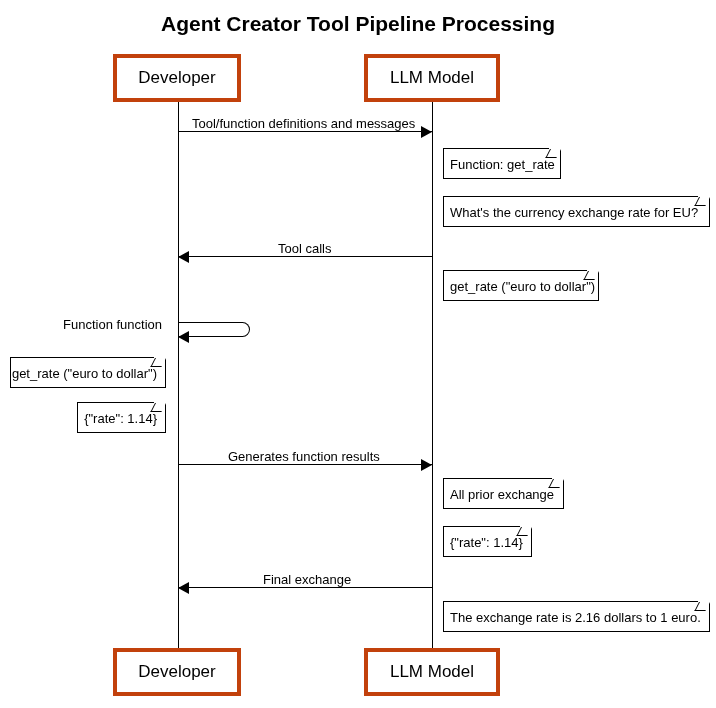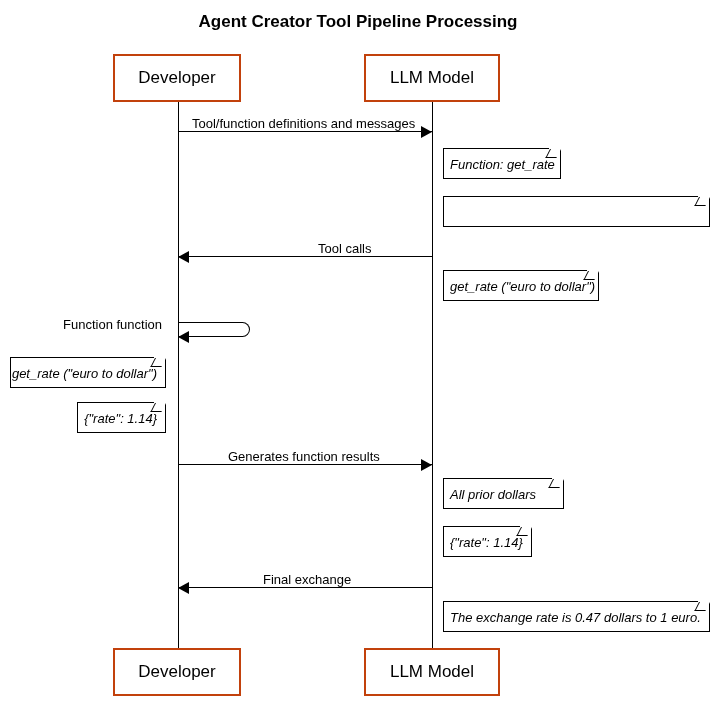--- a/index.html
+++ b/index.html
@@ -14,30 +14,30 @@
     background: #ffffff;
     font-family: "Liberation Sans", sans-serif;
     overflow: hidden;
   }
   #diagram-title {
     position: absolute;
     left: 0;
     top: 12px;
     width: 716px;
     text-align: center;
-    font-size: 17px;
+    font-size: 21px;
     font-weight: bold;
     color: #000000;
   }
 
   
   .participant-box {
     position: absolute;
     box-sizing: border-box;
-    border: 2px solid #c2410c;
+    border: 4px solid #c2410c;
     background: #ffffff;
     display: flex;
     align-items: center;
     justify-content: center;
     font-size: 17px;
     color: #000000;
     z-index: 3;
   }
   .lifeline {
     position: absolute;
@@ -90,21 +90,20 @@
 
   
   .note {
     position: absolute;
     box-sizing: border-box;
     background: #86efac;
     color: #000000;
     font-size: 13px;
     white-space: nowrap;
     z-index: 4;
-    font-style: italic;
   }
   .note .note-body {
     position: absolute;
     left: 0;
     top: 0;
     right: 0;
     bottom: 0;
     border: 1px solid #000000;
     background: #ffffff;
     box-sizing: border-box;
@@ -169,23 +168,24 @@
     <div class="note-body"></div>
     <div class="note-fold"></div>
     <div class="note-fold-cover"></div>
     <div class="note-text">Function: get_rate</div>
   </div>
 
   <div class="note" style="left:443px; top:196px; width:267px; height:31px;">
     <div class="note-body"></div>
     <div class="note-fold"></div>
     <div class="note-fold-cover"></div>
-  </div>
-
-  <div class="msg-label" style="left:278px; top:241px;margin-left:40px;">Tool calls</div>
+    <div class="note-text">What's the currency exchange rate for EU?</div>
+  </div>
+
+  <div class="msg-label" style="left:278px; top:241px;">Tool calls</div>
   <div class="msg" style="left:178px; top:256px; width:254px;"></div>
   <div class="arrowhead left" style="left:178px; top:251px;"></div>
 
   <div class="note" style="left:443px; top:270px; width:156px; height:31px;">
     <div class="note-body"></div>
     <div class="note-fold"></div>
     <div class="note-fold-cover"></div>
     <div class="note-text">get_rate ("euro to dollar")</div>
   </div>
 
@@ -208,39 +208,39 @@
   </div>
 
   <div class="msg-label" style="left:228px; top:449px;text-align:center;">Generates function results</div>
   <div class="msg" style="left:178px; top:464px; width:254px;"></div>
   <div class="arrowhead right" style="left:421px; top:459px;"></div>
 
   <div class="note" style="left:443px; top:478px; width:121px; height:31px;">
     <div class="note-body"></div>
     <div class="note-fold"></div>
     <div class="note-fold-cover"></div>
-    <div class="note-text">All prior dollars</div>
+    <div class="note-text">All prior exchange</div>
   </div>
 
   <div class="note" style="left:443px; top:526px; width:89px; height:31px;">
     <div class="note-body"></div>
     <div class="note-fold"></div>
     <div class="note-fold-cover"></div>
     <div class="note-text">{"rate": 1.14}</div>
   </div>
 
   <div class="msg-label" style="left:263px; top:572px;">Final exchange</div>
   <div class="msg" style="left:178px; top:587px; width:254px;"></div>
   <div class="arrowhead left" style="left:178px; top:582px;"></div>
 
   <div class="note" style="left:443px; top:601px; width:267px; height:31px;">
     <div class="note-body"></div>
     <div class="note-fold"></div>
     <div class="note-fold-cover"></div>
-    <div class="note-text">The exchange rate is 0.47 dollars to 1 euro.</div>
+    <div class="note-text">The exchange rate is 2.16 dollars to 1 euro.</div>
   </div>
 
   <div class="participant-box" style="left:113px; top:648px; width:128px; height:48px;">
     <span>Developer</span>
   </div>
   <div class="participant-box" style="left:364px; top:648px; width:136px; height:48px;">
     <span>LLM Model</span>
   </div>
 
 </div>

